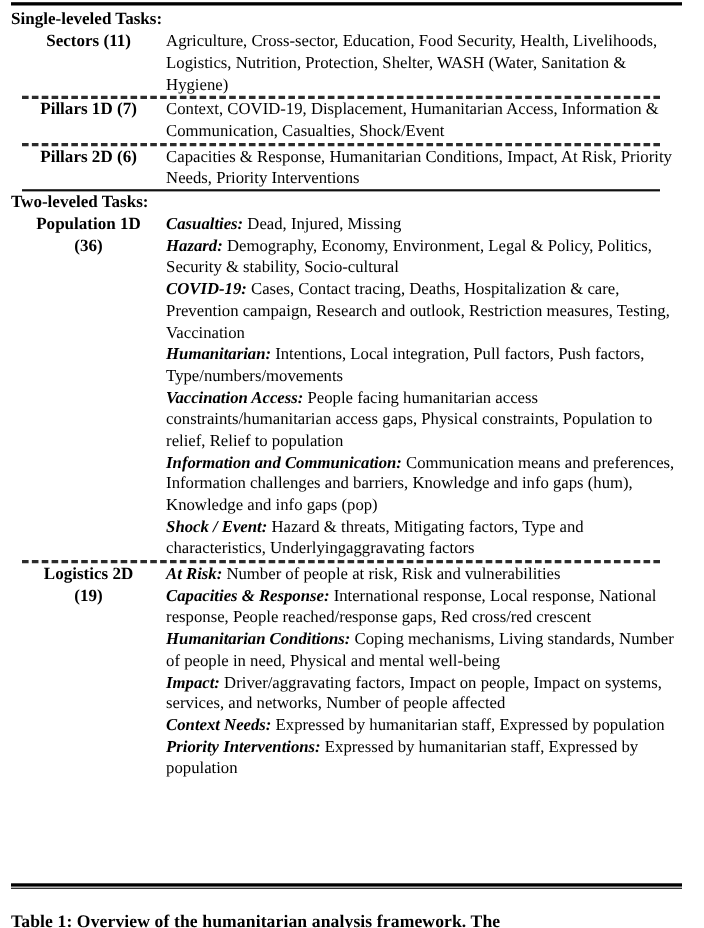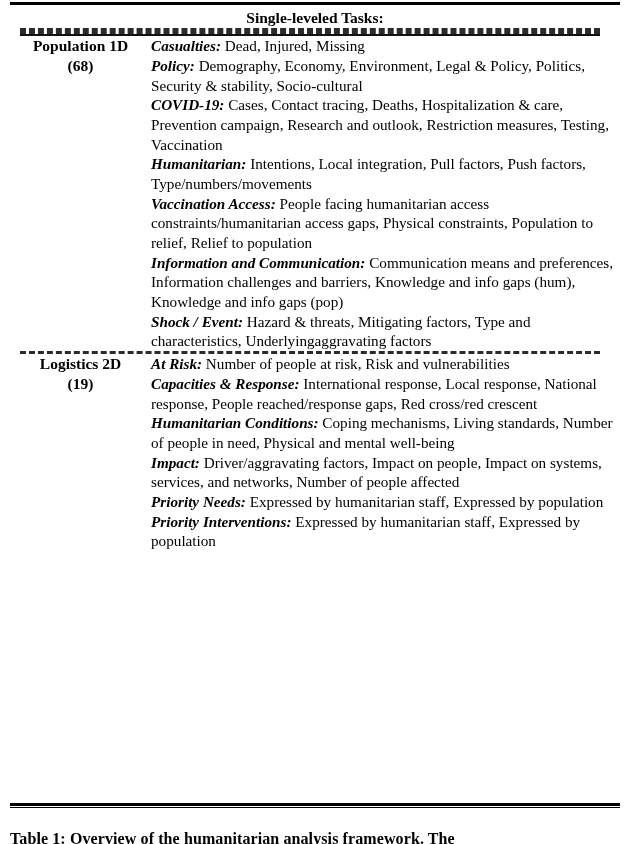--- a/index.html
+++ b/index.html
@@ -72,21 +72,20 @@
   }
 
   .col-label { width: 141px; }
   .col-body  { width: 469px; }
 
   .section-head {
     font-weight: bold;
     font-size: 15.5px;
     line-height: 1.30;
     padding: 4px 0 3px 2px;
-    text-align: center;
   }
 
   .rowlabel {
     font-weight: bold;
     font-size: 15.5px;
     line-height: 1.30;
     text-align: center;
     padding: 0 4px;
   }
   .rowlabel .l2 { display: block; }
@@ -130,47 +129,80 @@
       <col class="col-label">
       <col class="col-body">
     </colgroup>
     <tbody>
 
       <tr>
         <td colspan="2" class="section-head">Single-leveled Tasks:</td>
       </tr>
 
       <tr>
+        <td class="rowlabel">
+          <span>Sectors (11)</span>
+        </td>
+        <td class="rowbody">
+          <span class="entry">
+            <span>Agriculture, Cross-sector, Education, Food Security, Health, Livelihoods, Logistics, Nutrition, Protection, Shelter, WASH (Water, Sanitation &amp; Hygiene)</span>
+          </span>
+        </td>
+      </tr>
+      <tr>
         <td colspan="2" class="rule-cell">
           <hr class="rule-dashed">
         </td>
       </tr>
 
       <tr>
+        <td class="rowlabel">
+          <span>Pillars 1D (7)</span>
+        </td>
+        <td class="rowbody">
+          <span class="entry">
+            <span>Context, COVID-19, Displacement, Humanitarian Access, Information &amp; Communication, Casualties, Shock/Event</span>
+          </span>
+        </td>
+      </tr>
+      <tr>
         <td colspan="2" class="rule-cell">
           <hr class="rule-dashed">
         </td>
       </tr>
 
+      <tr>
+        <td class="rowlabel">
+          <span>Pillars 2D (6)</span>
+        </td>
+        <td class="rowbody">
+          <span class="entry">
+            <span>Capacities &amp; Response, Humanitarian Conditions, Impact, At Risk, Priority Needs, Priority Interventions</span>
+          </span>
+        </td>
+      </tr>
 
       <tr>
         <td colspan="2" class="rule-cell">
           <hr class="rule-solid">
         </td>
       </tr>
 
+      <tr>
+        <td colspan="2" class="section-head">Two-leveled Tasks:</td>
+      </tr>
 
       <tr>
         <td class="rowlabel">
           <span>Population 1D</span>
-          <span class="l2">(68)</span>
+          <span class="l2">(36)</span>
         </td>
         <td class="rowbody">
           <span class="entry"><span class="k">Casualties:</span> <span>Dead, Injured, Missing</span></span>
-          <span class="entry"><span class="k">Policy:</span> <span>Demography, Economy, Environment, Legal &amp; Policy, Politics, Security &amp; stability, Socio-cultural</span></span>
+          <span class="entry"><span class="k">Hazard:</span> <span>Demography, Economy, Environment, Legal &amp; Policy, Politics, Security &amp; stability, Socio-cultural</span></span>
           <span class="entry"><span class="k">COVID-19:</span> <span>Cases, Contact tracing, Deaths, Hospitalization &amp; care, Prevention campaign, Research and outlook, Restriction measures, Testing, Vaccination</span></span>
           <span class="entry"><span class="k">Humanitarian:</span> <span>Intentions, Local integration, Pull factors, Push factors, Type/numbers/movements</span></span>
           <span class="entry"><span class="k">Vaccination Access:</span> <span>People facing humanitarian access constraints/humanitarian access gaps, Physical constraints, Population to relief, Relief to population</span></span>
           <span class="entry"><span class="k">Information and Communication:</span> <span>Communication means and preferences, Information challenges and barriers, Knowledge and info gaps (hum), Knowledge and info gaps (pop)</span></span>
           <span class="entry"><span class="k">Shock / Event:</span> <span>Hazard &amp; threats, Mitigating factors, Type and characteristics, Underlyingaggravating factors</span></span>
         </td>
       </tr>
 
       <tr>
         <td colspan="2" class="rule-cell">
@@ -181,21 +213,21 @@
       <tr>
         <td class="rowlabel">
           <span>Logistics 2D</span>
           <span class="l2">(19)</span>
         </td>
         <td class="rowbody">
           <span class="entry"><span class="k">At Risk:</span> <span>Number of people at risk, Risk and vulnerabilities</span></span>
           <span class="entry"><span class="k">Capacities &amp; Response:</span> <span>International response, Local response, National response, People reached/response gaps, Red cross/red crescent</span></span>
           <span class="entry"><span class="k">Humanitarian Conditions:</span> <span>Coping mechanisms, Living standards, Number of people in need, Physical and mental well-being</span></span>
           <span class="entry"><span class="k">Impact:</span> <span>Driver/aggravating factors, Impact on people, Impact on systems, services, and networks, Number of people affected</span></span>
-          <span class="entry"><span class="k">Priority Needs:</span> <span>Expressed by humanitarian staff, Expressed by population</span></span>
+          <span class="entry"><span class="k">Context Needs:</span> <span>Expressed by humanitarian staff, Expressed by population</span></span>
           <span class="entry"><span class="k">Priority Interventions:</span> <span>Expressed by humanitarian staff, Expressed by population</span></span>
         </td>
       </tr>
 
     </tbody>
   </table>
 
   <div class="rule-bottom"></div>
 
   <div class="caption">Table 1:  Overview of the humanitarian analysis framework. The</div>

